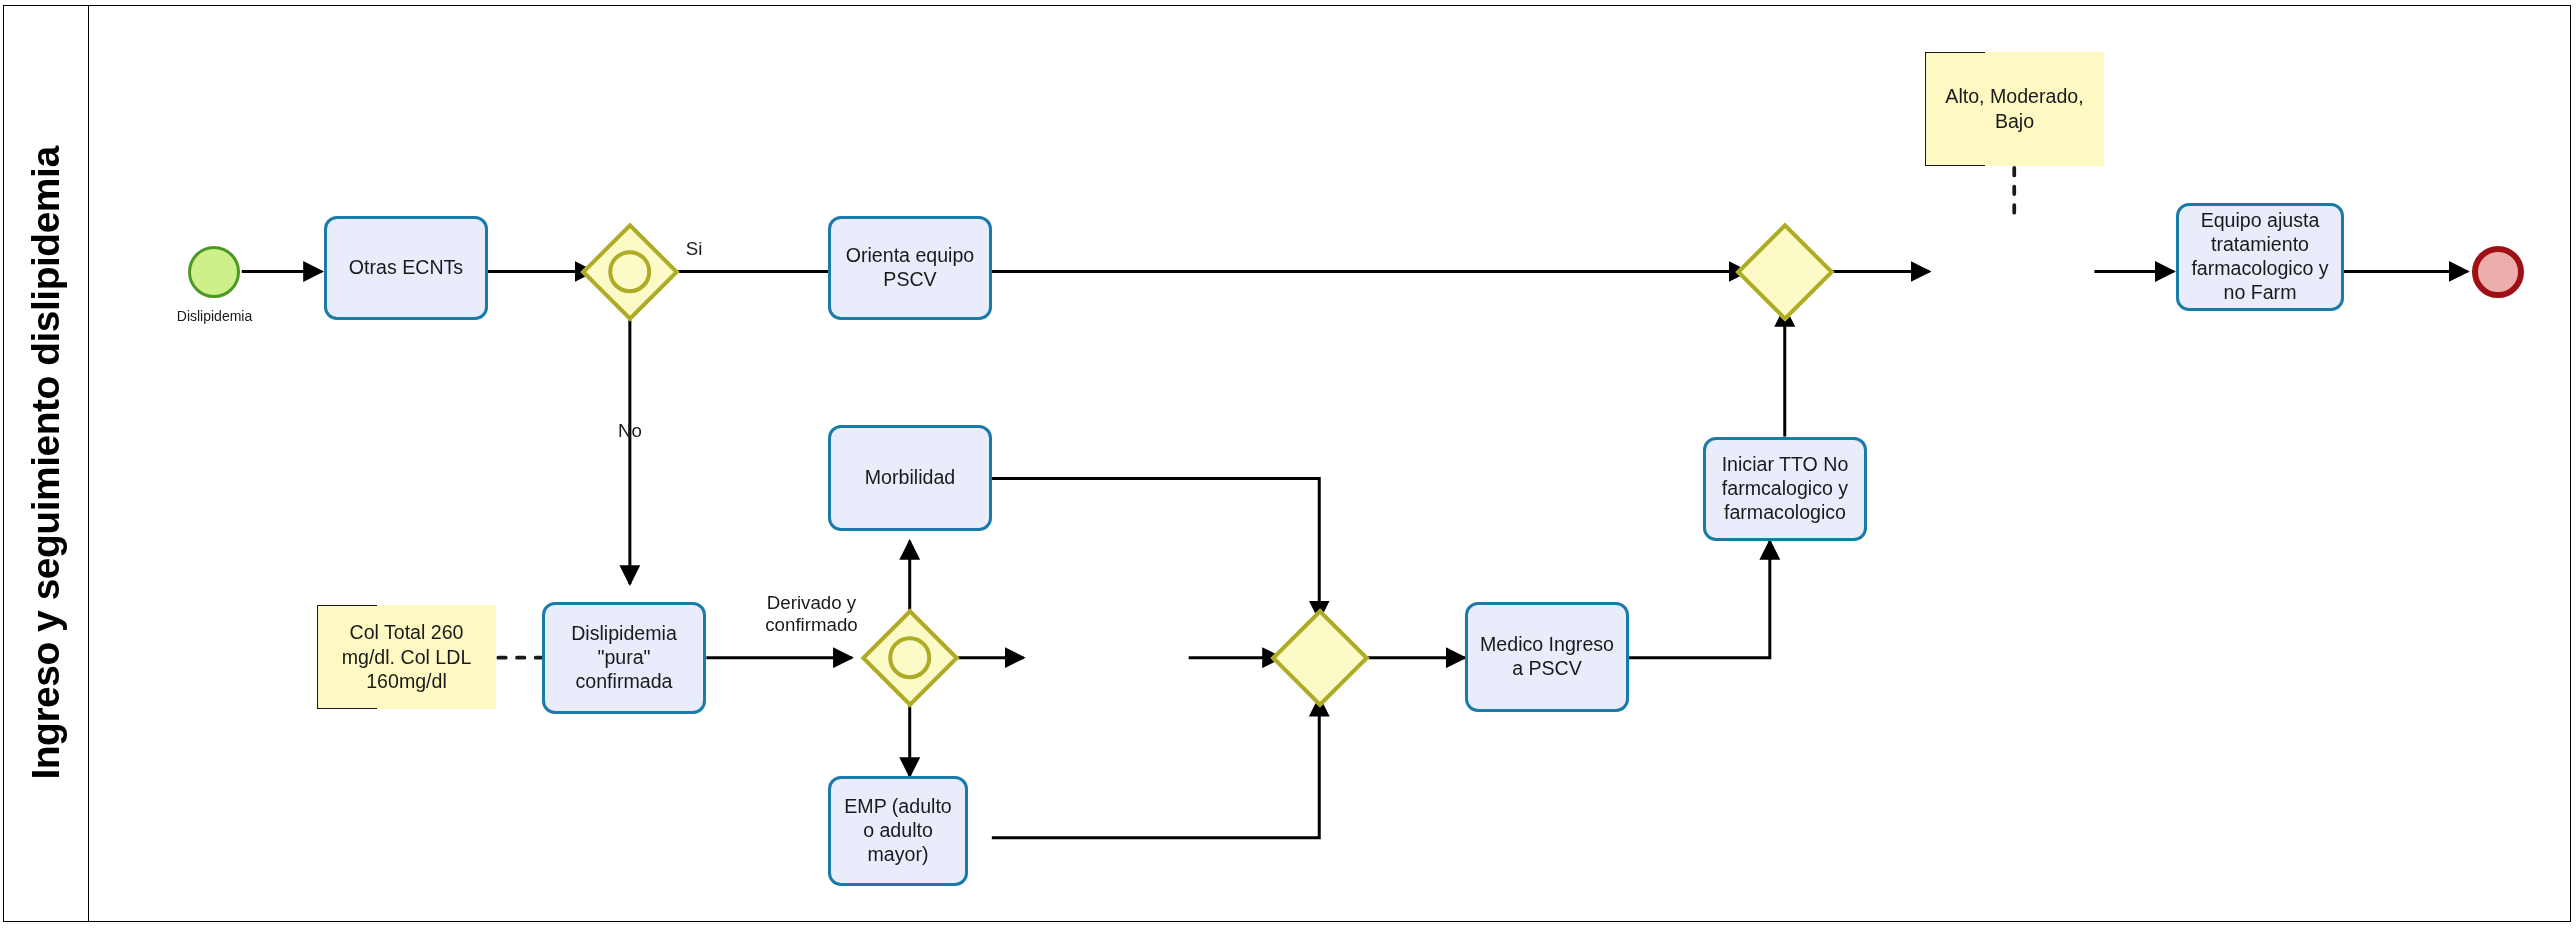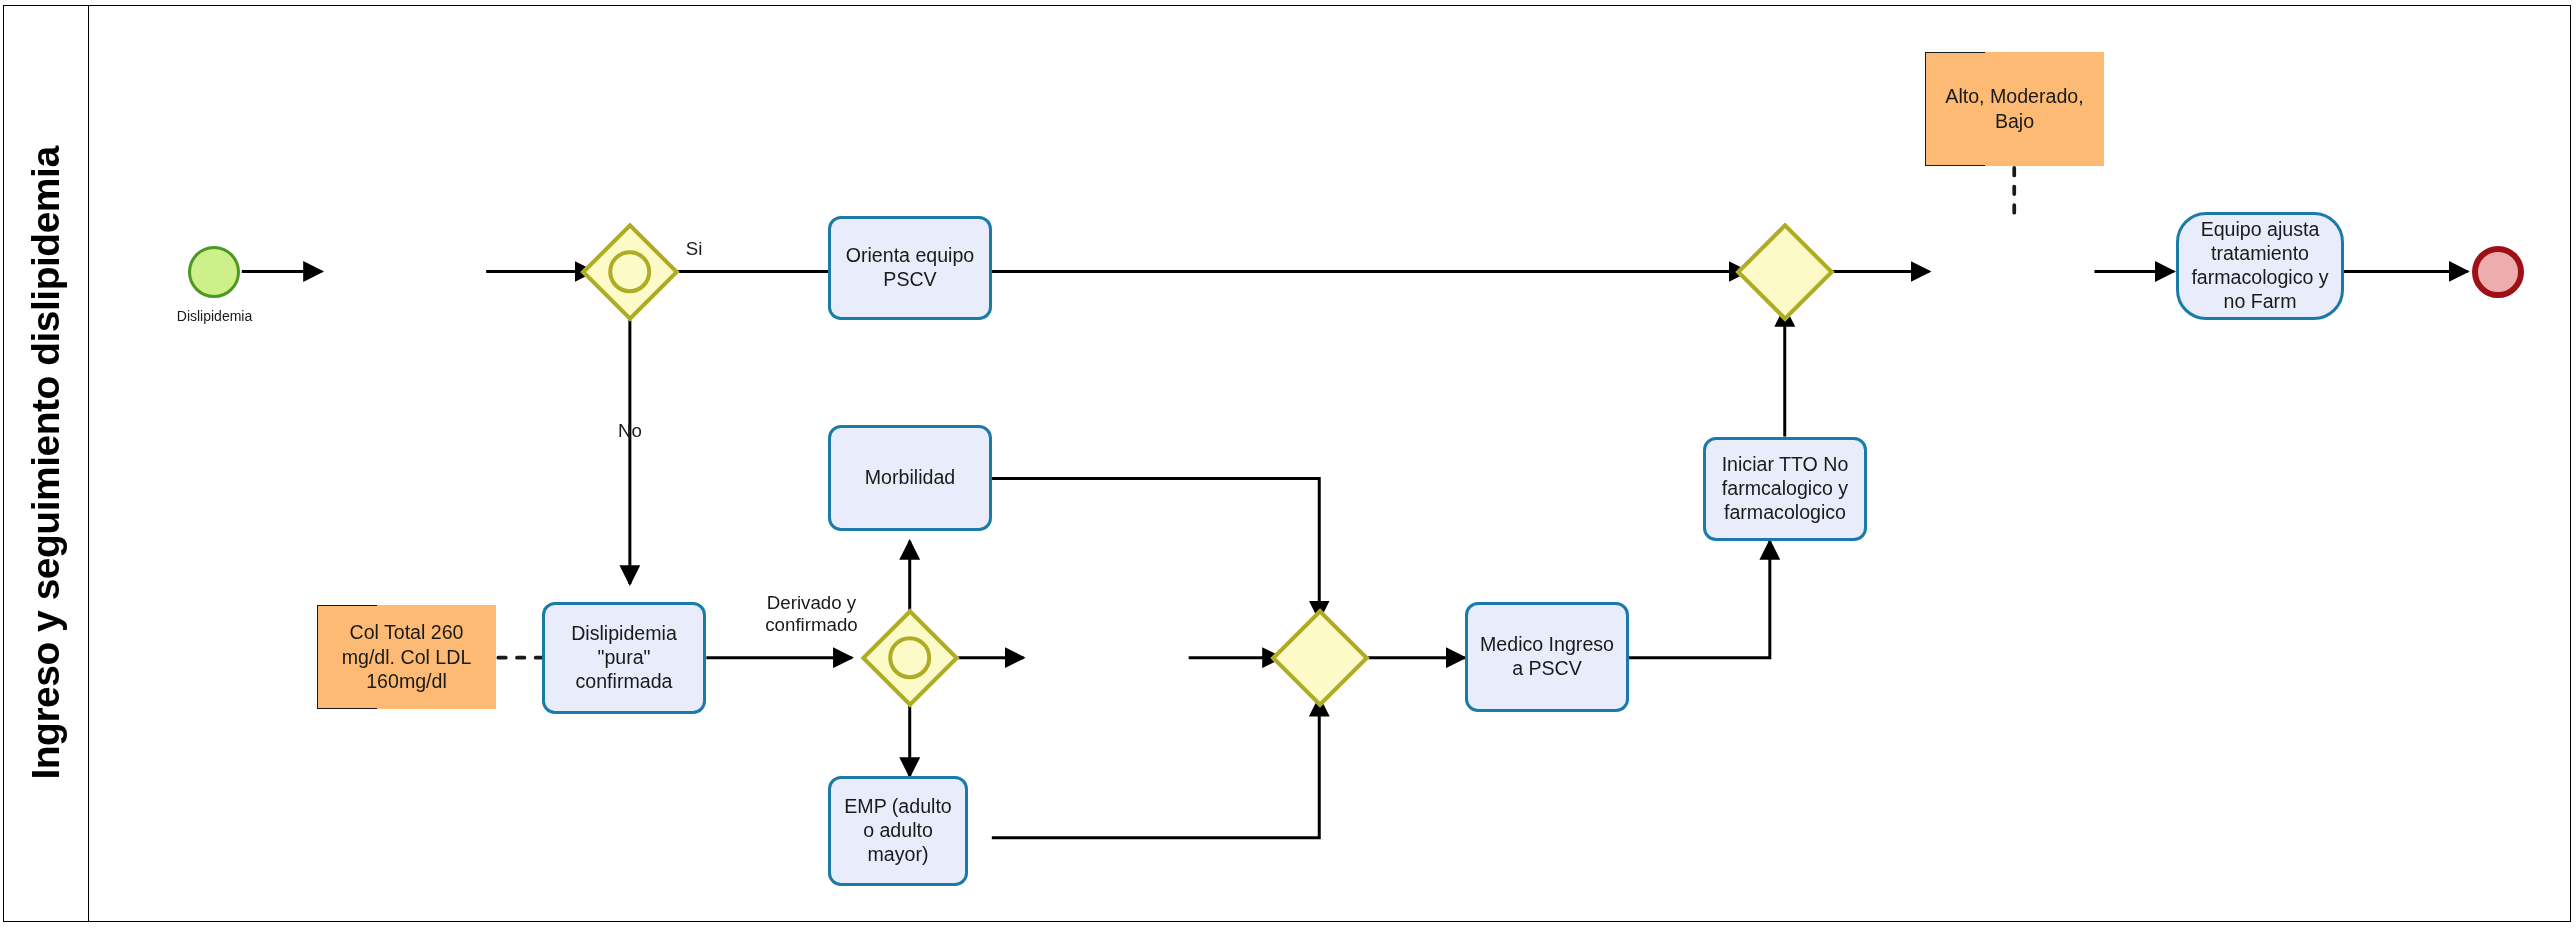--- a/index.html
+++ b/index.html
@@ -116,21 +116,21 @@
     border: 4.7px solid #aeab24;
     border-radius: 50%;
     box-sizing: border-box;
     background: transparent;
   }
 
   
   .data-note {
     position: absolute;
     box-sizing: border-box;
-    background: #fdba74;
+    background: #fef9c3;
     display: flex;
     align-items: center;
     justify-content: center;
     text-align: center;
     font-size: 19.6px;
     line-height: 1.26;
     color: #1a1a1a;
     padding: 3.7px 7.5px;
     font-family: "Liberation Sans", sans-serif;
   }
@@ -226,36 +226,37 @@
       <path d="M 534 705 L 656 705"></path>
       <path d="M 2159 180 L 2159 228"></path>
     </g>
   </svg>
 
   <div class="event start" style="left:188px; top:246px; width:52px; height:52px;"></div>
   <div class="event-label" style="left:140px; top:308px; width:149px;">Dislipidemia</div>
 
   <div class="event end" style="left:2472px; top:246px; width:52px; height:52px;"></div>
 
+  <div class="task" style="left:324px; top:216px; width:164px; height:104px;">Otras ECNTs</div>
 
   <div class="task" style="left:828px; top:216px; width:164px; height:104px;">Orienta equipo PSCV</div>
 
   <div class="task" style="left:542px; top:602px; width:164px; height:112px;">Dislipidemia "pura" confirmada</div>
 
   <div class="task" style="left:828px; top:425px; width:164px; height:106px;">Morbilidad</div>
 
 
   <div class="task" style="left:828px; top:776px; width:140px; height:110px;">EMP (adulto o adulto mayor)</div>
 
   <div class="task" style="left:1465px; top:602px; width:164px; height:110px;">Medico Ingreso a PSCV</div>
 
   <div class="task" style="left:1703px; top:437px; width:164px; height:104px;">Iniciar TTO No farmcalogico y farmacologico</div>
 
 
-  <div class="task" style="left:2176px; top:212px; width:168px; height:108px;border-radius:30px;">Equipo ajusta tratamiento farmacologico y no Farm</div>
+  <div class="task" style="left:2176px; top:203px; width:168px; height:108px;">Equipo ajusta tratamiento farmacologico y no Farm</div>
 
   <div class="gateway" style="left:580px; top:222px; width:99px; height:99px;">
     <div class="gw-diamond"></div>
     <div class="gw-circle"></div>
   </div>
 
   <div class="gateway" style="left:860px; top:608px; width:99px; height:99px;">
     <div class="gw-diamond"></div>
     <div class="gw-circle"></div>
   </div>

